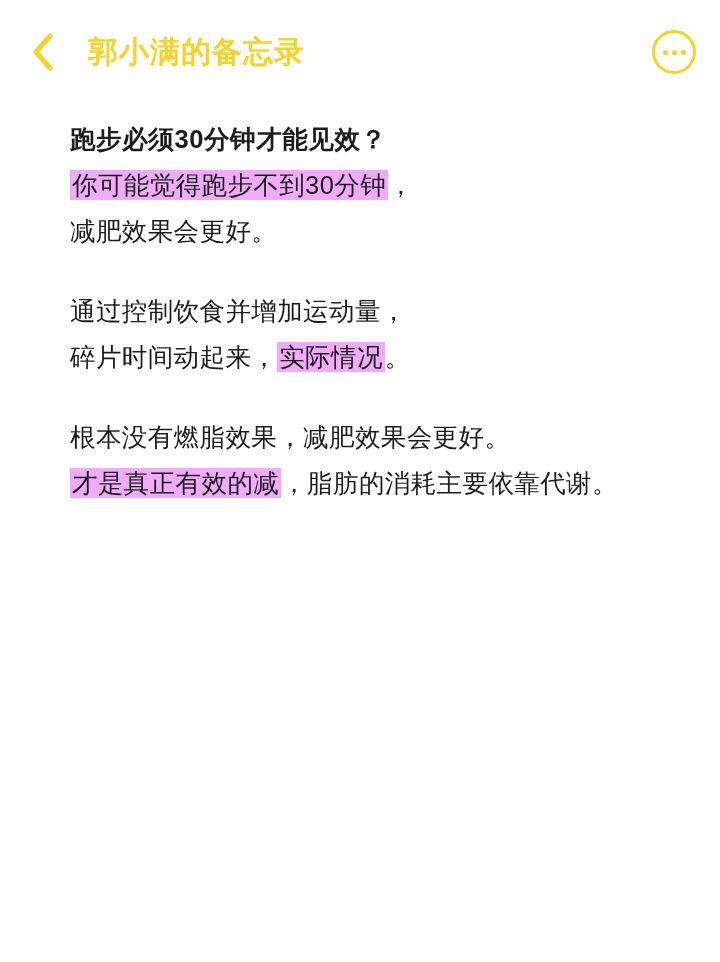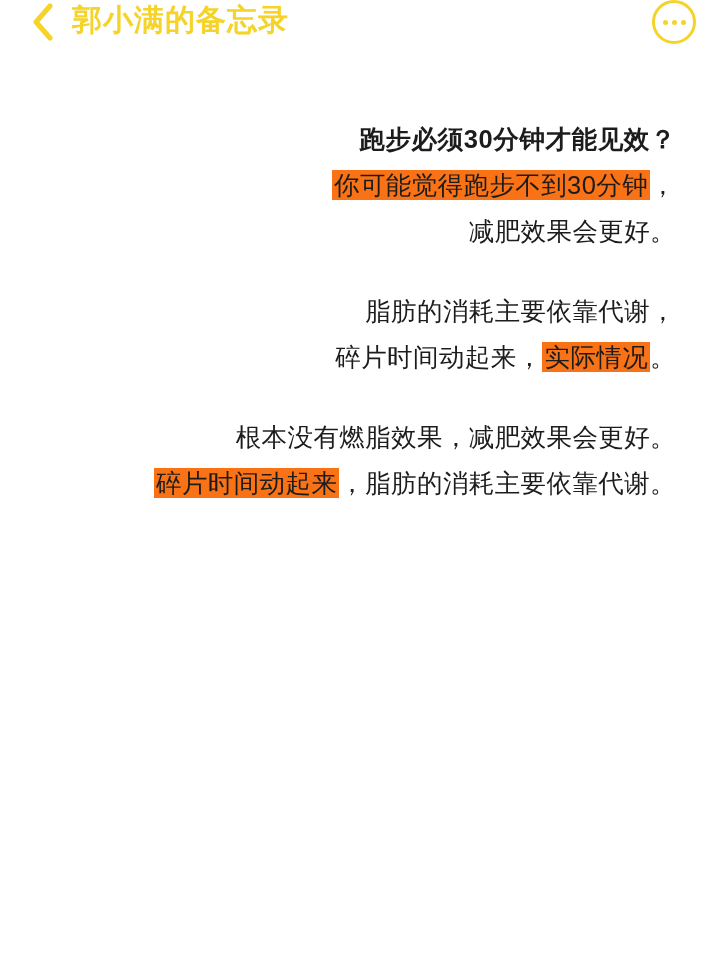--- a/index.html
+++ b/index.html
@@ -19,23 +19,24 @@
     height: 962px;
     position: relative;
     background: #ffffff;
     box-sizing: border-box;
   }
 
   
   .header {
     height: 104px;
     display: flex;
-    align-items: flex-start;
+    align-items: center;
     padding: 0 24px 0 26px;
     box-sizing: border-box;
+    gap: 16px;
   }
   .back-btn {
     width: 34px;
     height: 44px;
     display: flex;
     align-items: center;
     justify-content: center;
     cursor: pointer;
     flex: 0 0 auto;
   }
@@ -70,38 +71,37 @@
     width: 5px;
     height: 5px;
     border-radius: 50%;
     background: #f5d328;
   }
 
   
   .note-body {
     padding: 12px 44px 0 70px;
     box-sizing: border-box;
-    text-align: right;
   }
   .block { margin-bottom: 34px; }
   .block:last-child { margin-bottom: 0; }
 
   .line {
     font-size: 25.5px;
     line-height: 46px;
     letter-spacing: 0.4px;
     color: #1c1c1c;
     white-space: normal;
   }
   .line.heading {
     font-weight: bold;
     letter-spacing: 0.6px;
   }
   .hl {
-    background: #f97316;
+    background: #f0abfc;
     padding: 1px 2px;
     box-decoration-break: clone;
     -webkit-box-decoration-break: clone;
   }
 </style>
 </head>
 <body>
 
 <div class="app">
 
@@ -124,22 +124,22 @@
     </div>
   </div>
 
   <div class="note-body">
       <div class="block">
         <div class="line heading"><span>跑步必须30分钟才能见效？</span></div>
         <div class="line"><span class="hl">你可能觉得跑步不到30分钟</span><span>，</span></div>
         <div class="line"><span>减肥效果会更好。</span></div>
       </div>
       <div class="block">
-        <div class="line"><span>脂肪的消耗主要依靠代谢，</span></div>
+        <div class="line"><span>通过控制饮食并增加运动量，</span></div>
         <div class="line"><span>碎片时间动起来，</span><span class="hl">实际情况</span><span>。</span></div>
       </div>
       <div class="block">
         <div class="line"><span>根本没有燃脂效果，减肥效果会更好。</span></div>
-        <div class="line"><span class="hl">碎片时间动起来</span><span>，脂肪的消耗主要依靠代谢。</span></div>
+        <div class="line"><span class="hl">才是真正有效的减</span><span>，脂肪的消耗主要依靠代谢。</span></div>
       </div>
     </div>
 
 </div>
 
 </body></html>

